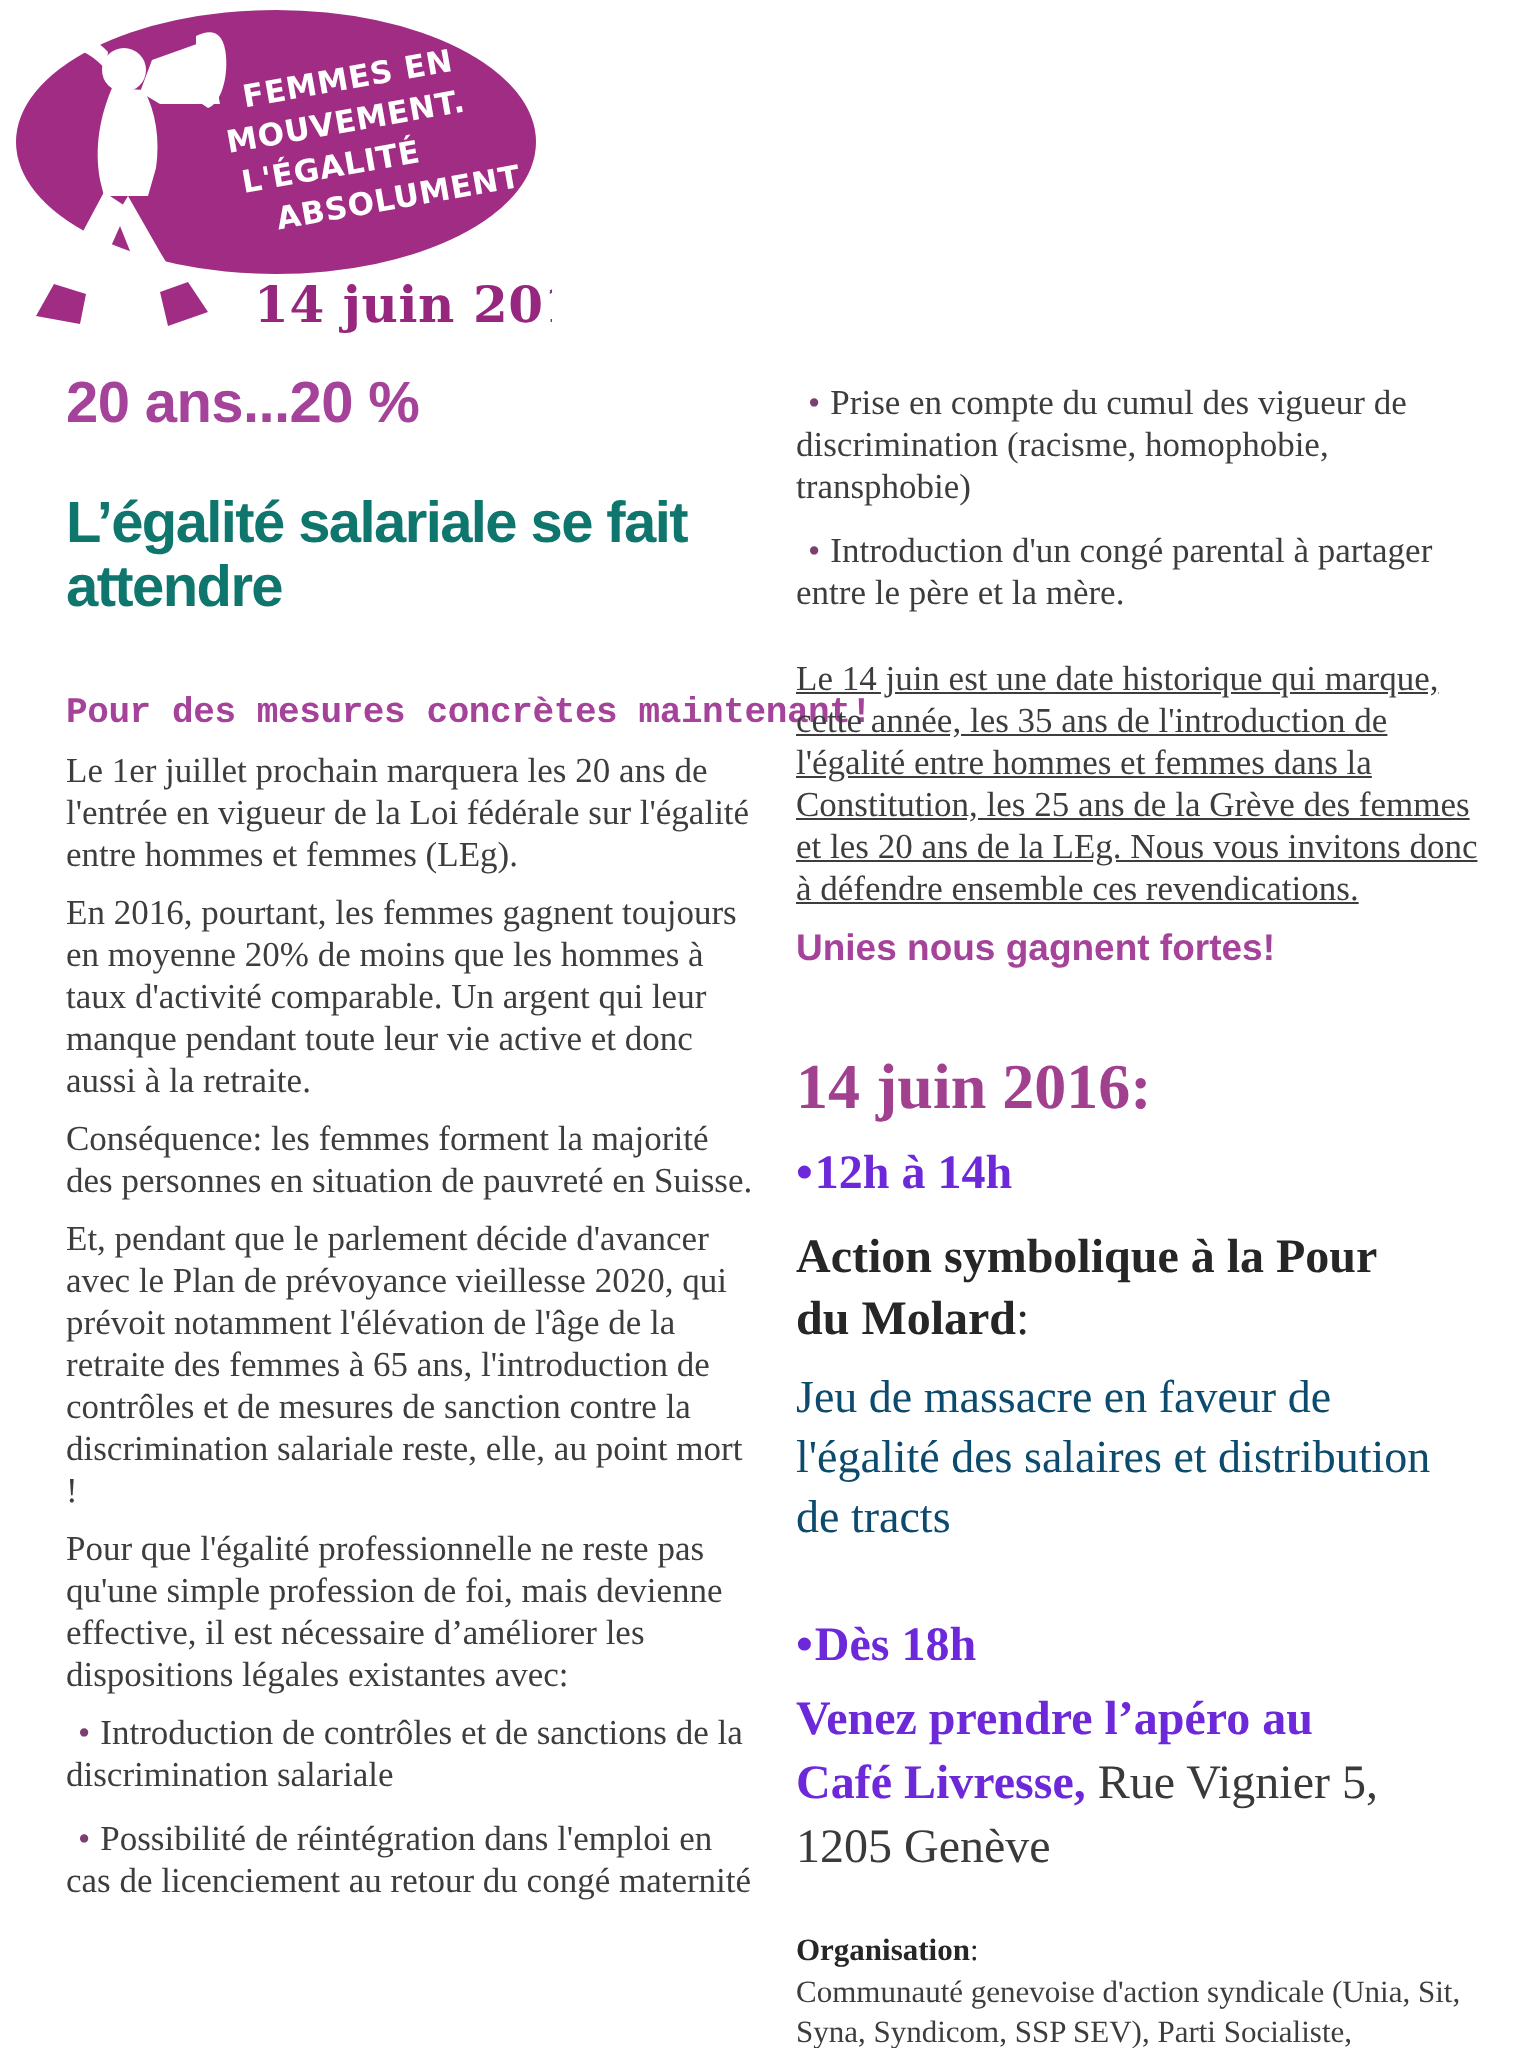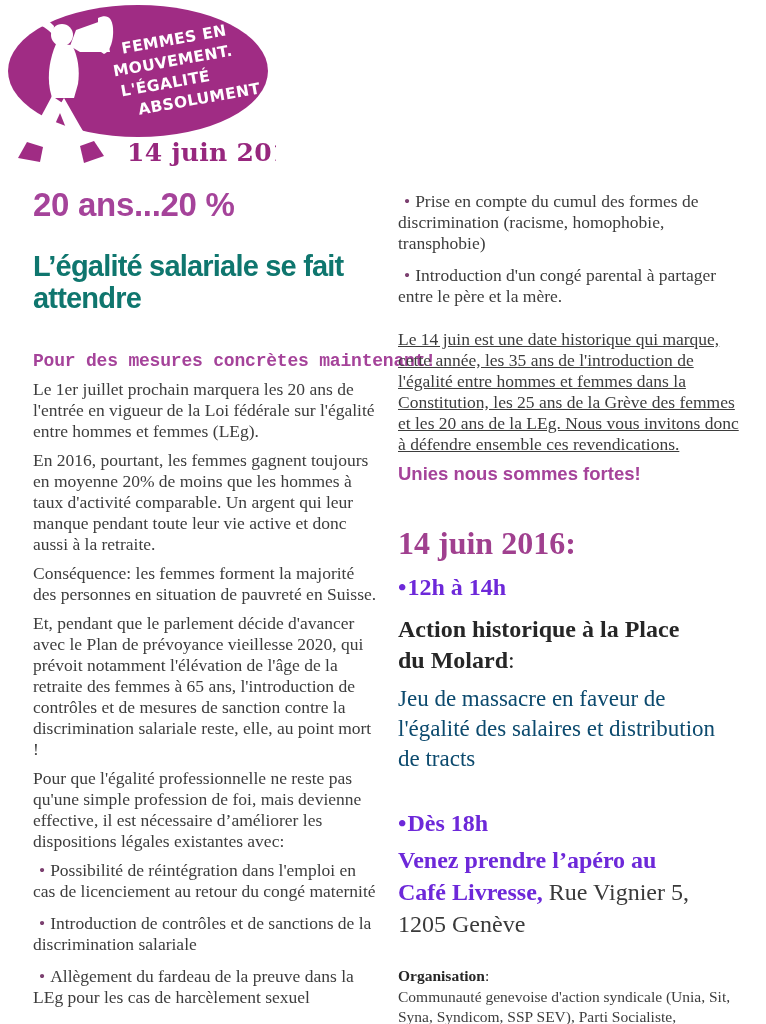--- a/index.html
+++ b/index.html
@@ -19,21 +19,21 @@
     font-family:"DejaVu Serif", serif;font-weight:bold;
     font-size:25px;fill:#97277e;letter-spacing:.3px;
   }
   
   .col{position:absolute;top:185px;}
   .col-left{left:33px;width:348px;}
   .col-right{left:398px;width:350px;}
   
   .kicker{
     margin:3px 0 0 0;font-family:"Liberation Sans", sans-serif;font-weight:bold;
-    font-size:33px;line-height:1.0;color:#a5439a;letter-spacing:-.3px;
+    font-size:29px;line-height:1.0;color:#a5439a;letter-spacing:-.3px;
   }
   .title{
     margin:30px 0 0 0;font-family:"Liberation Sans", sans-serif;font-weight:bold;
     font-size:29px;line-height:1.1;color:#0f766e;letter-spacing:-.8px;
   }
   .subhead{
     margin:37px 0 7px 0;font-family:Liberation Mono, monospace;font-weight:bold;
     font-size:18px;line-height:1.1;color:#a5439a;letter-spacing:-.2px;white-space:nowrap;
   }
   .slogan{
@@ -113,36 +113,35 @@
     <h2 class="kicker">20 ans...20 %</h2>
     <h1 class="title">L’égalité salariale se fait attendre</h1>
     <h3 class="subhead">Pour des mesures concrètes maintenant!</h3>
 
     <p class="para">Le 1er juillet prochain marquera les 20 ans de l'entrée en vigueur de la Loi fédérale sur l'égalité entre hommes et femmes (LEg).</p>
     <p class="para">En 2016, pourtant, les femmes gagnent toujours en moyenne 20% de moins que les hommes à taux d'activité comparable. Un argent qui leur manque pendant toute leur vie active et donc aussi à la retraite.</p>
     <p class="para">Conséquence: les femmes forment la majorité des personnes en situation de pauvreté en Suisse.</p>
     <p class="para">Et, pendant que le parlement décide d'avancer avec le Plan de prévoyance vieillesse 2020, qui prévoit notamment l'élévation de l'âge de la retraite des femmes à 65 ans, l'introduction de contrôles et de mesures de sanction contre la discrimination salariale reste, elle, au point mort !</p>
     <p class="para">Pour que l'égalité professionnelle ne reste pas qu'une simple profession de foi, mais devienne effective, il est nécessaire d’améliorer les dispositions légales existantes avec:</p>
 
+    <p class="bullet-para"><span class="dot">•</span><span>Introduction de contrôles et de sanctions de la discrimination salariale</span></p>
     <p class="bullet-para"><span class="dot">•</span><span>Possibilité de réintégration dans l'emploi en cas de licenciement au retour du congé maternité</span></p>
-    <p class="bullet-para"><span class="dot">•</span><span>Introduction de contrôles et de sanctions de la discrimination salariale</span></p>
-    <p class="bullet-para"><span class="dot">•</span><span>Allègement du fardeau de la preuve dans la LEg pour les cas de harcèlement sexuel</span></p>
   </div>
 
   <div class="col col-right">
-    <p class="bullet-para" style="margin-top:6px"><span class="dot">•</span><span>Prise en compte du cumul des formes de discrimination (racisme, homophobie, transphobie)</span></p>
+    <p class="bullet-para" style="margin-top:6px"><span class="dot">•</span><span>Prise en compte du cumul des vigueur de discrimination (racisme, homophobie, transphobie)</span></p>
     <p class="bullet-para"><span class="dot">•</span><span>Introduction d'un congé parental à partager entre le père et la mère.</span></p>
 
     <p class="para gap-top">Le 14 juin est une date historique qui marque, cette année, les 35 ans de l'introduction de l'égalité entre hommes et femmes dans la Constitution, les 25 ans de la Grève des femmes et les 20 ans de la LEg. Nous vous invitons donc à défendre ensemble ces revendications.</p>
-    <p class="slogan">Unies nous sommes fortes!</p>
+    <p class="slogan">Unies nous gagnent fortes!</p>
 
     <h3 class="event-date">14 juin 2016:</h3>
 
     <h4 class="event-time"><span class="time-dot">•</span><span>12h à 14h</span></h4>
-    <h3 class="event-title"><span>Action historique à la Place du Molard</span><span class="colon">:</span></h3>
+    <h3 class="event-title"><span>Action symbolique à la Pour du Molard</span><span class="colon">:</span></h3>
     <p class="event-desc">Jeu de massacre en faveur de l'égalité des salaires et distribution de tracts</p>
 
     <h4 class="event-time second"><span class="time-dot">•</span><span>Dès 18h</span></h4>
     <p class="venue">
       <span class="vline"><b>Venez prendre l’apéro au</b></span>
       <span class="vline"><b>Café Livresse,</b><span> Rue Vignier 5,</span></span>
       <span class="vline">1205 Genève</span>
     </p>
 
     <div class="org">

